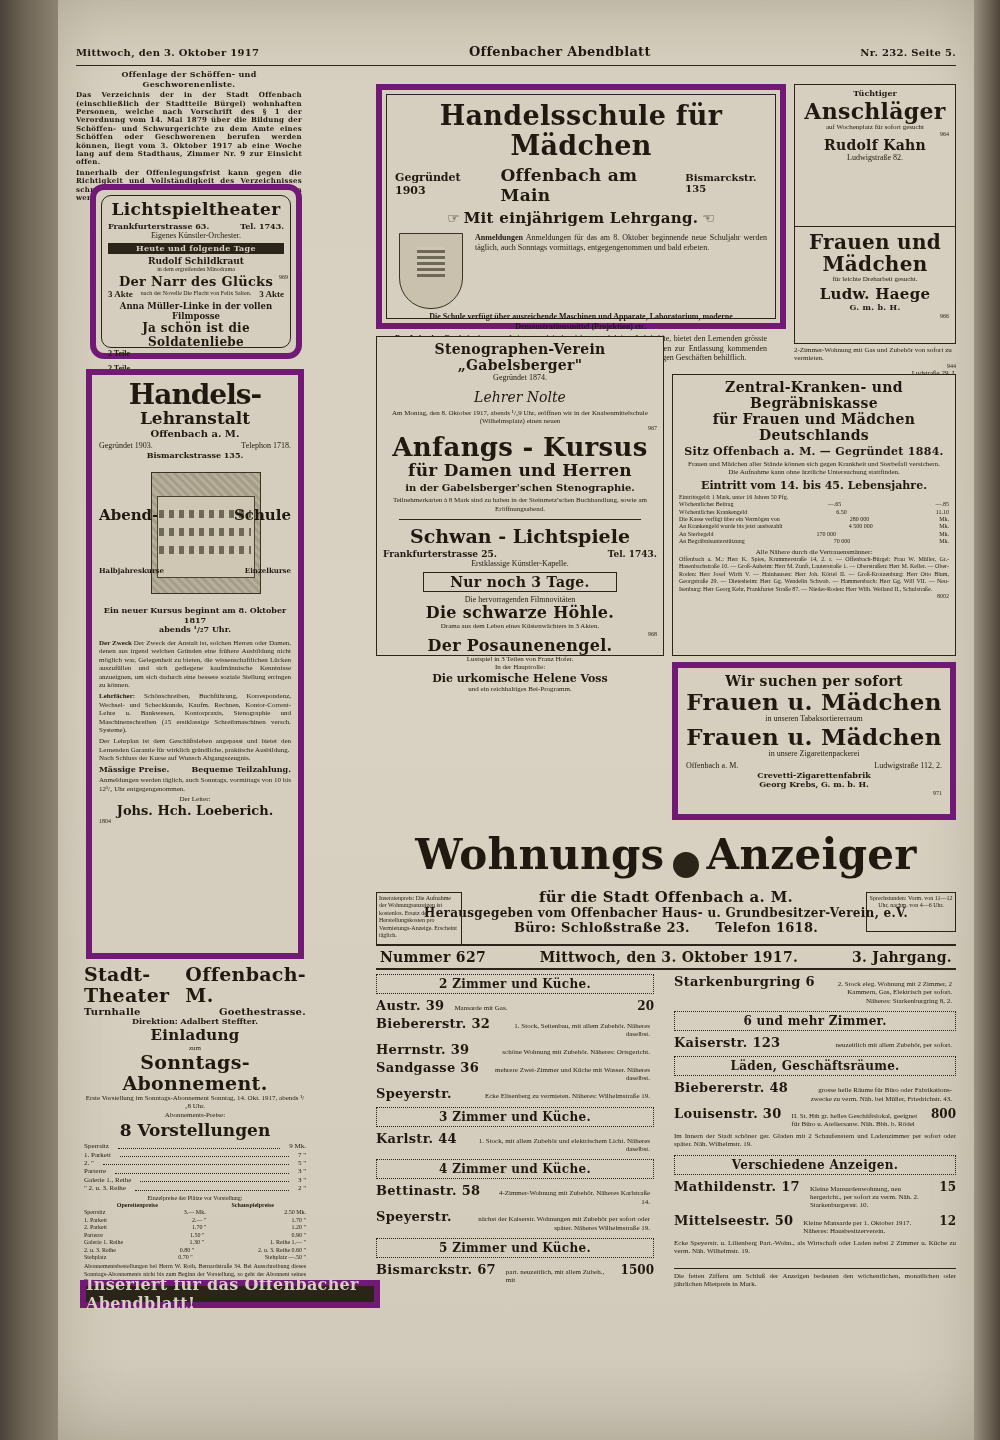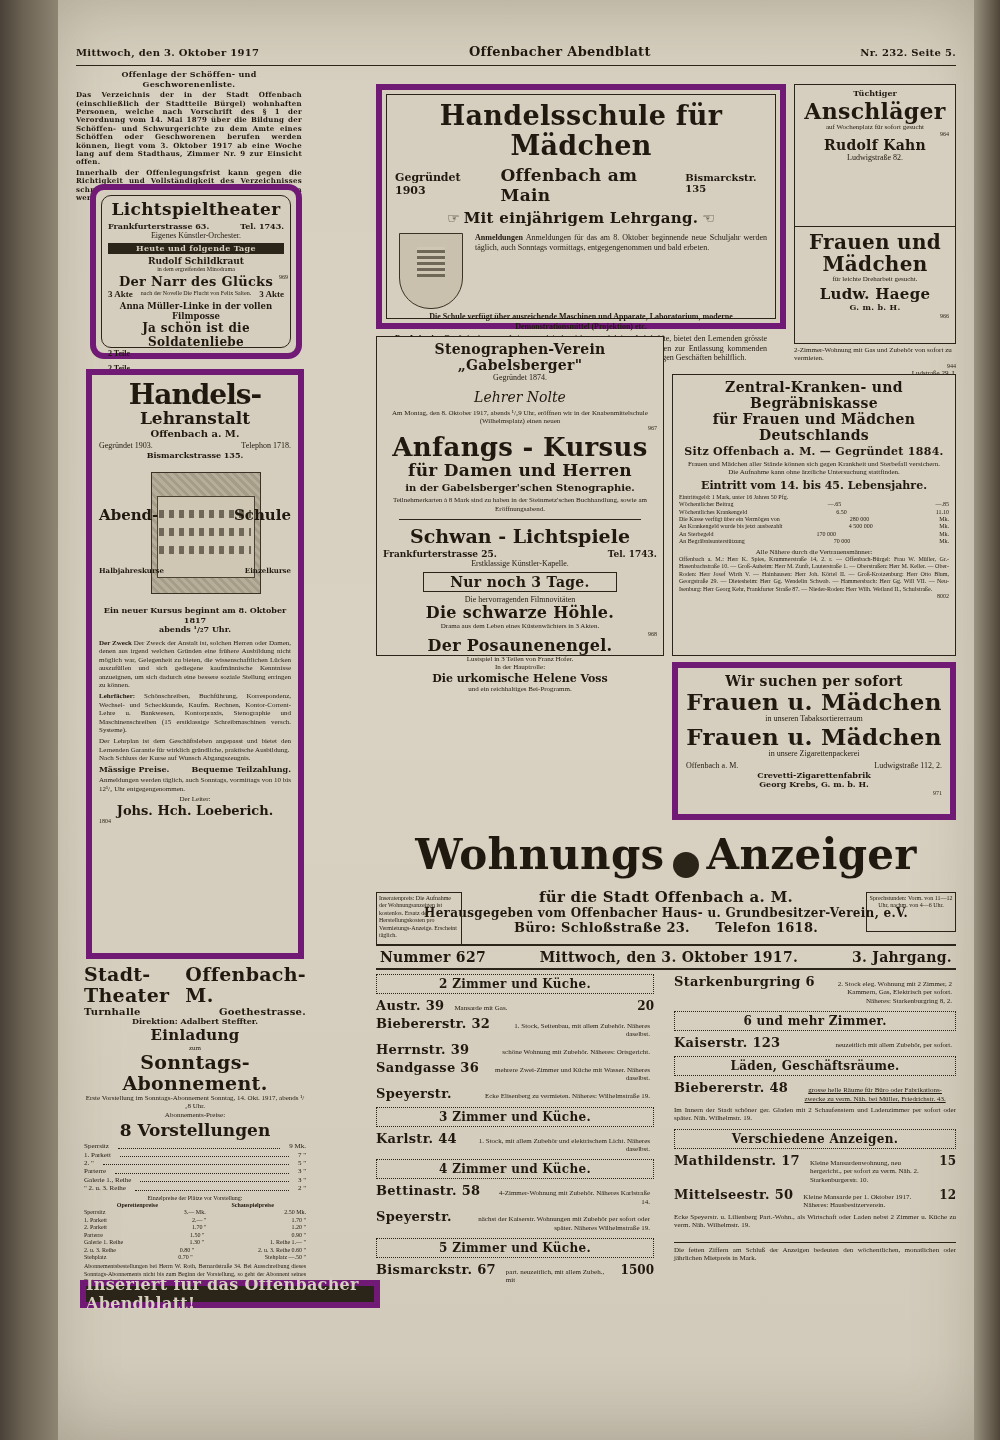--- a/index.html
+++ b/index.html
@@ -465,21 +465,26 @@
 
       <div class="dotted center frak" style="font-size:12px;padding:2px 0;margin:6px 0 4px 0;">6 und mehr Zimmer.</div>
       <div class="rowline" style="align-items:baseline;">
         <span class="frak" style="font-size:13px;">Kaiserstr. 123</span>
         <span class="tiny" style="flex:1;padding:0 4px;text-align:right;">neuzeitlich mit allem Zubehör, per sofort.</span>
       </div>
 
       <div class="dotted center frak" style="font-size:12px;padding:2px 0;margin:6px 0 4px 0;">Läden, Geschäftsräume.</div>
       <div class="rowline" style="align-items:baseline;">
         <span class="frak" style="font-size:13px;">Biebererstr. 48</span>
-        <span class="tiny" style="flex:1;padding:0 4px;text-align:center;text-decoration:underline;">grosse helle Räume für Büro oder Fabrikations- zwecke zu verm. Näh. bei Müller, Friedrichstr. 43.</span>
+        <span class="tiny" style="flex:1;padding:0 4px;text-align:right;">grosse helle Räume für Büro oder Fabrikations- zwecke zu verm. Näh. bei Müller, Friedrichstr. 43.</span>
+      </div>
+      <div class="rowline" style="align-items:baseline;margin-top:3px;">
+        <span class="frak" style="font-size:13px;">Louisenstr. 30</span>
+        <span class="tiny" style="flex:1;padding:0 4px;">II. St. Hth gr. helles Geschäftslokal, geeignet für Büro u. Ateliersanw. Näh. Bbh. b. Rödel</span>
+        <span class="blk" style="font-size:12px;">800</span>
       </div>
       <div class="tiny" style="margin-top:3px;text-align:justify;">Im Innern der Stadt schöner ger. Gladen mit 2 Schaufenstern und Ladenzimmer per sofort oder später. Näh. Wilhelmstr. 19.</div>
 
       <div class="dotted center frak" style="font-size:12px;padding:2px 0;margin:6px 0 4px 0;">Verschiedene Anzeigen.</div>
       <div class="rowline" style="align-items:baseline;">
         <span class="frak" style="font-size:13px;">Mathildenstr. 17</span>
         <span class="tiny" style="flex:1;padding:0 4px;">Kleine Mansardenwohnung, neu hergericht., per sofort zu verm. Näh. 2. Starkenburgerstr. 10.</span>
         <span class="blk" style="font-size:12px;">15</span>
       </div>
       <div class="rowline" style="align-items:baseline;margin-top:3px;">

